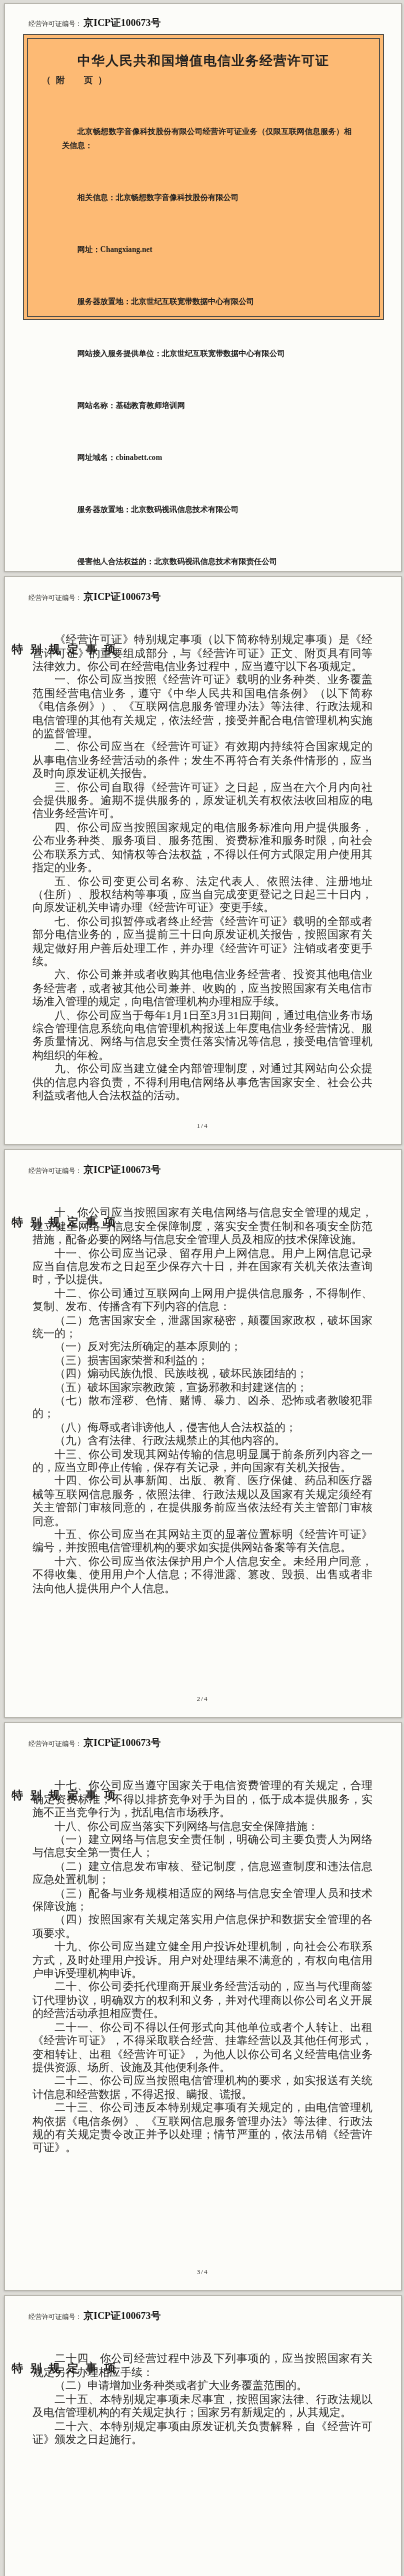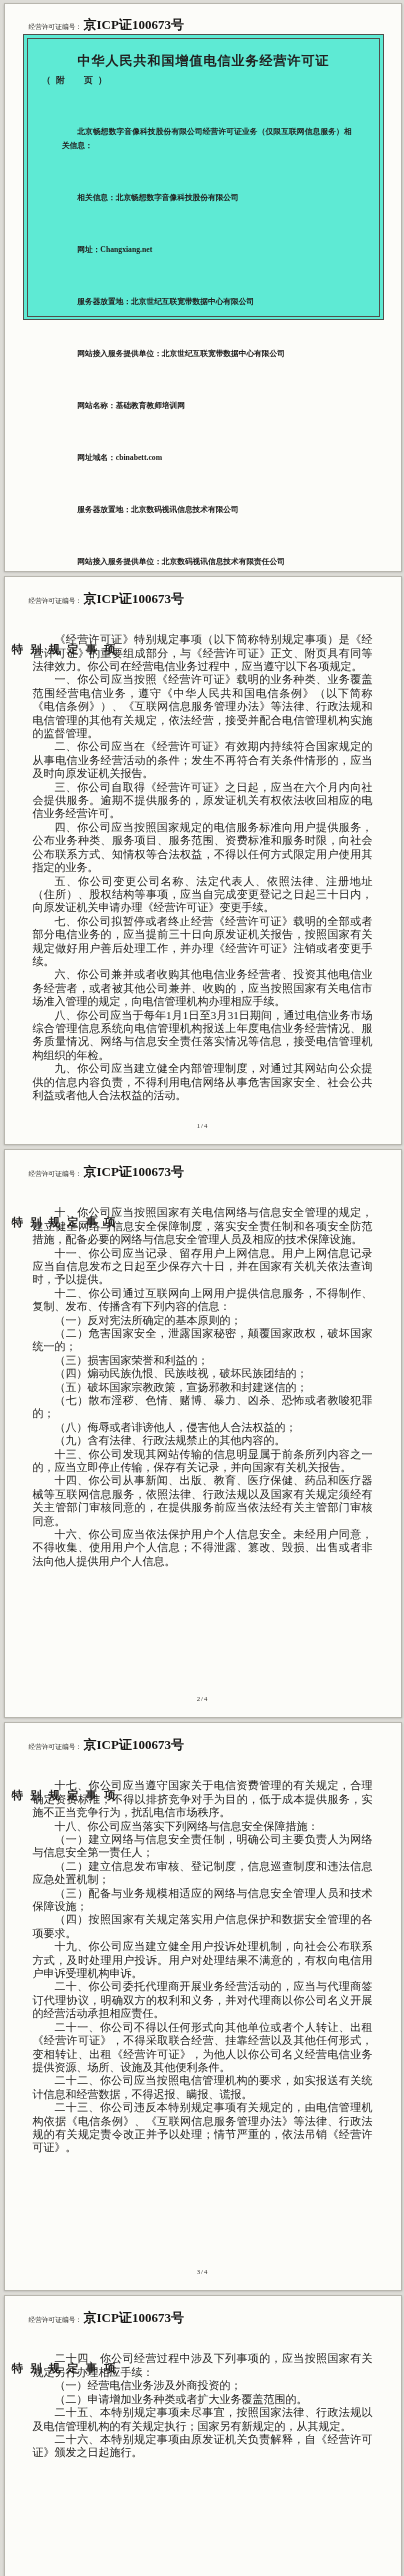--- a/index.html
+++ b/index.html
@@ -26,32 +26,32 @@
     border: 0.5px solid #b8b6ae;
     box-shadow: 0 0.5px 2.1px rgba(0,0,0,.22);
   }
   .sheet-header {
     position: absolute;
     top: 12.4px;
     left: 24px;
     white-space: nowrap;
   }
   .hdr-label { font-size: 6.7px; color: #2a2927; }
-  .hdr-number { font-size: 13px; font-weight: 700; margin-left: 1.5px; color: #161514; }
+  .hdr-number { font-size: 10px; font-weight: 700; margin-left: 1.5px; color: #161514; }
 
   
   .cert-frame {
     position: absolute;
     top: 30px;
     left: 18.5px;
     width: 361px;
     height: 286px;
     border: 1.5px solid #514f4b;
     padding: 2.6px;
-    background: #5eead4;
+    background: #fdba74;
   }
   .cert-frame-inner {
     width: 100%;
     height: 100%;
     border: 0.5px solid #514f4b;
     padding: 13.4px 9.3px 0;
   }
   .cert-title {
     font-size: 13px;
     font-weight: 700;
@@ -126,21 +126,21 @@
         <div class="cert-subtitle">（附　页）</div>
         <div class="cert-body">
             <p class="cert-line">北京畅想数字音像科技股份有限公司经营许可证业务（仅限互联网信息服务）相关信息：</p>
             <p class="cert-line">相关信息：北京畅想数字音像科技股份有限公司</p>
             <p class="cert-line">网址：Changxiang.net</p>
             <p class="cert-line">服务器放置地：北京世纪互联宽带数据中心有限公司</p>
             <p class="cert-line">网站接入服务提供单位：北京世纪互联宽带数据中心有限公司</p>
             <p class="cert-line">网站名称：基础教育教师培训网</p>
             <p class="cert-line">网址域名：cbinabett.com</p>
             <p class="cert-line">服务器放置地：北京数码视讯信息技术有限公司</p>
-            <p class="cert-line">网站接入服务提供单位：北京数码视讯信息技术有限责任公司</p>
+            <p class="cert-line">侵害他人合法权益的：北京数码视讯信息技术有限责任公司</p>
             <p class="cert-line">网站名称：全国高校教师在线学习平台</p>
             <p class="cert-line">网址域名：enetedu.com</p>
             <p class="cert-line">服务器放置地：北京世纪互联宽带数据中心有限公司</p>
             <p class="cert-line">网站接入服务提供单位：北京世纪互联宽带数据中心有限公司</p>
           </div>
       </div>
     </div>
   </section>
 
   <div id="provision-pages"><section class="sheet">
@@ -163,30 +163,31 @@
     <div class="page-no">1/4</div>
   </section><section class="sheet">
     <div class="sheet-header">
       <span class="hdr-label">经营许可证编号：</span><span class="hdr-number">京ICP证100673号</span>
     </div>
     <h2 class="prov-title">特别规定事项</h2>
     <div class="prov-body">
           <p class="para">十、你公司应当按照国家有关电信网络与信息安全管理的规定，建立健全网络与信息安全保障制度，落实安全责任制和各项安全防范措施，配备必要的网络与信息安全管理人员及相应的技术保障设施。</p>
           <p class="para">十一、你公司应当记录、留存用户上网信息。用户上网信息记录应当自信息发布之日起至少保存六十日，并在国家有关机关依法查询时，予以提供。</p>
           <p class="para">十二、你公司通过互联网向上网用户提供信息服务，不得制作、复制、发布、传播含有下列内容的信息：</p>
+          <p class="para">（二）危害国家安全，泄露国家秘密，颠覆国家政权，破坏国家统一的；</p>
           <p class="para">（一）反对宪法所确定的基本原则的；</p>
-          <p class="para">（二）危害国家安全，泄露国家秘密，颠覆国家政权，破坏国家统一的；</p>
           <p class="para">（三）损害国家荣誉和利益的；</p>
           <p class="para">（四）煽动民族仇恨、民族歧视，破坏民族团结的；</p>
           <p class="para">（五）破坏国家宗教政策，宣扬邪教和封建迷信的；</p>
           <p class="para">（七）散布淫秽、色情、赌博、暴力、凶杀、恐怖或者教唆犯罪的；</p>
           <p class="para">（八）侮辱或者诽谤他人，侵害他人合法权益的；</p>
           <p class="para">（九）含有法律、行政法规禁止的其他内容的。</p>
           <p class="para">十三、你公司发现其网站传输的信息明显属于前条所列内容之一的，应当立即停止传输，保存有关记录，并向国家有关机关报告。</p>
           <p class="para">十四、你公司从事新闻、出版、教育、医疗保健、药品和医疗器械等互联网信息服务，依照法律、行政法规以及国家有关规定须经有关主管部门审核同意的，在提供服务前应当依法经有关主管部门审核同意。</p>
+          <p class="para">十五、你公司应当在其网站主页的显著位置标明《经营许可证》编号，并按照电信管理机构的要求如实提供网站备案等有关信息。</p>
           <p class="para">十六、你公司应当依法保护用户个人信息安全。未经用户同意，不得收集、使用用户个人信息；不得泄露、篡改、毁损、出售或者非法向他人提供用户个人信息。</p>
         </div>
     <div class="page-no">2/4</div>
   </section><section class="sheet">
     <div class="sheet-header">
       <span class="hdr-label">经营许可证编号：</span><span class="hdr-number">京ICP证100673号</span>
     </div>
     <h2 class="prov-title">特别规定事项</h2>
     <div class="prov-body">
           <p class="para">十七、你公司应当遵守国家关于电信资费管理的有关规定，合理确定资费标准；不得以排挤竞争对手为目的，低于成本提供服务，实施不正当竞争行为，扰乱电信市场秩序。</p>
@@ -202,21 +203,20 @@
           <p class="para">二十三、你公司违反本特别规定事项有关规定的，由电信管理机构依据《电信条例》、《互联网信息服务管理办法》等法律、行政法规的有关规定责令改正并予以处理；情节严重的，依法吊销《经营许可证》。</p>
         </div>
     <div class="page-no">3/4</div>
   </section><section class="sheet">
     <div class="sheet-header">
       <span class="hdr-label">经营许可证编号：</span><span class="hdr-number">京ICP证100673号</span>
     </div>
     <h2 class="prov-title">特别规定事项</h2>
     <div class="prov-body">
           <p class="para">二十四、你公司经营过程中涉及下列事项的，应当按照国家有关规定另行办理相应手续：</p>
-          <p class="para">（一）经营电信业务涉及外商投资的；</p>
           <p class="para">（二）申请增加业务种类或者扩大业务覆盖范围的。</p>
           <p class="para">二十五、本特别规定事项未尽事宜，按照国家法律、行政法规以及电信管理机构的有关规定执行；国家另有新规定的，从其规定。</p>
           <p class="para">二十六、本特别规定事项由原发证机关负责解释，自《经营许可证》颁发之日起施行。</p>
         </div>
 
   </section></div>
 
 </div>
 
 

